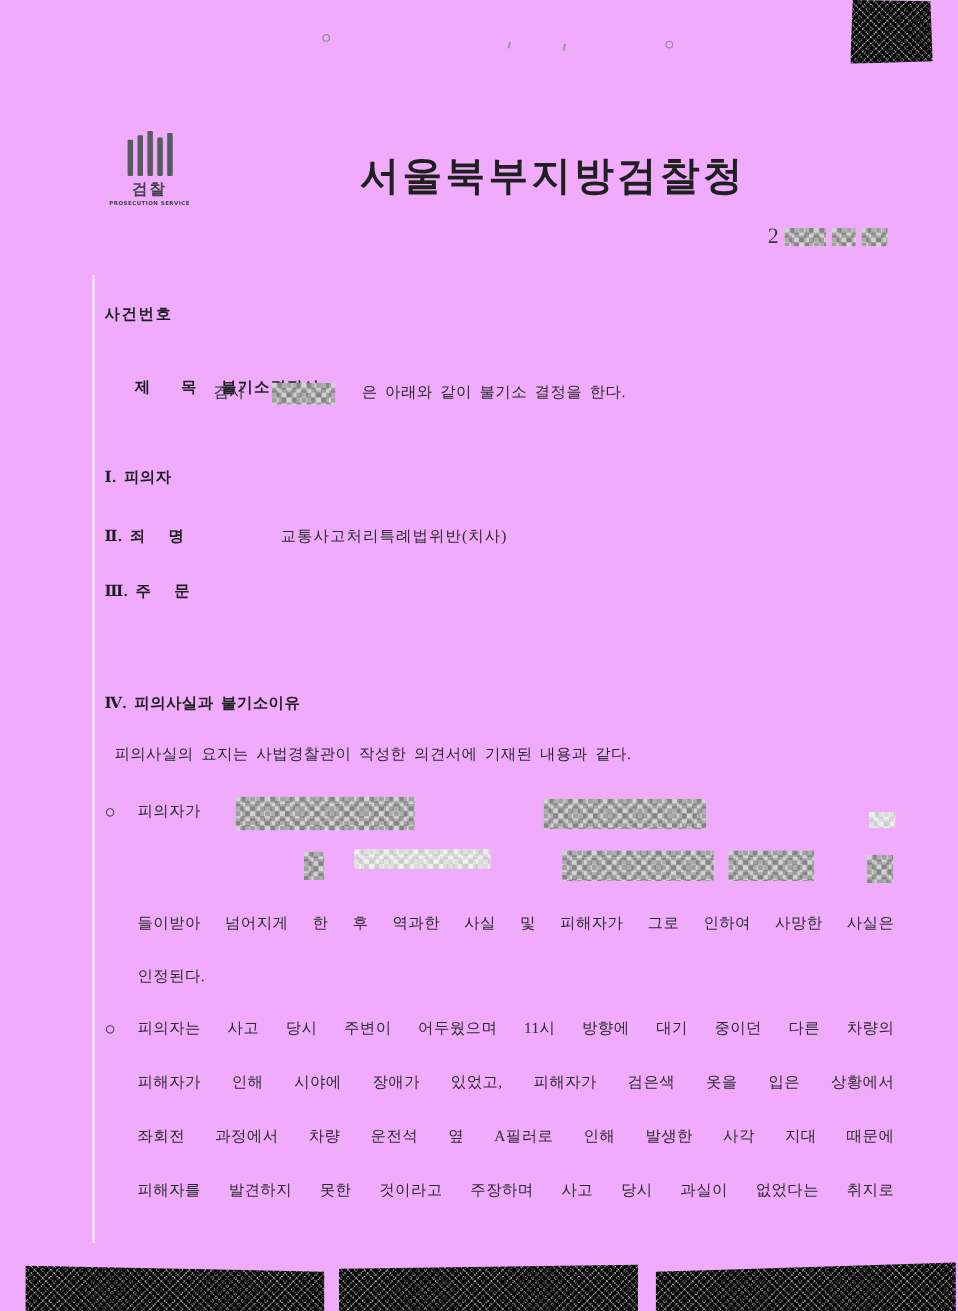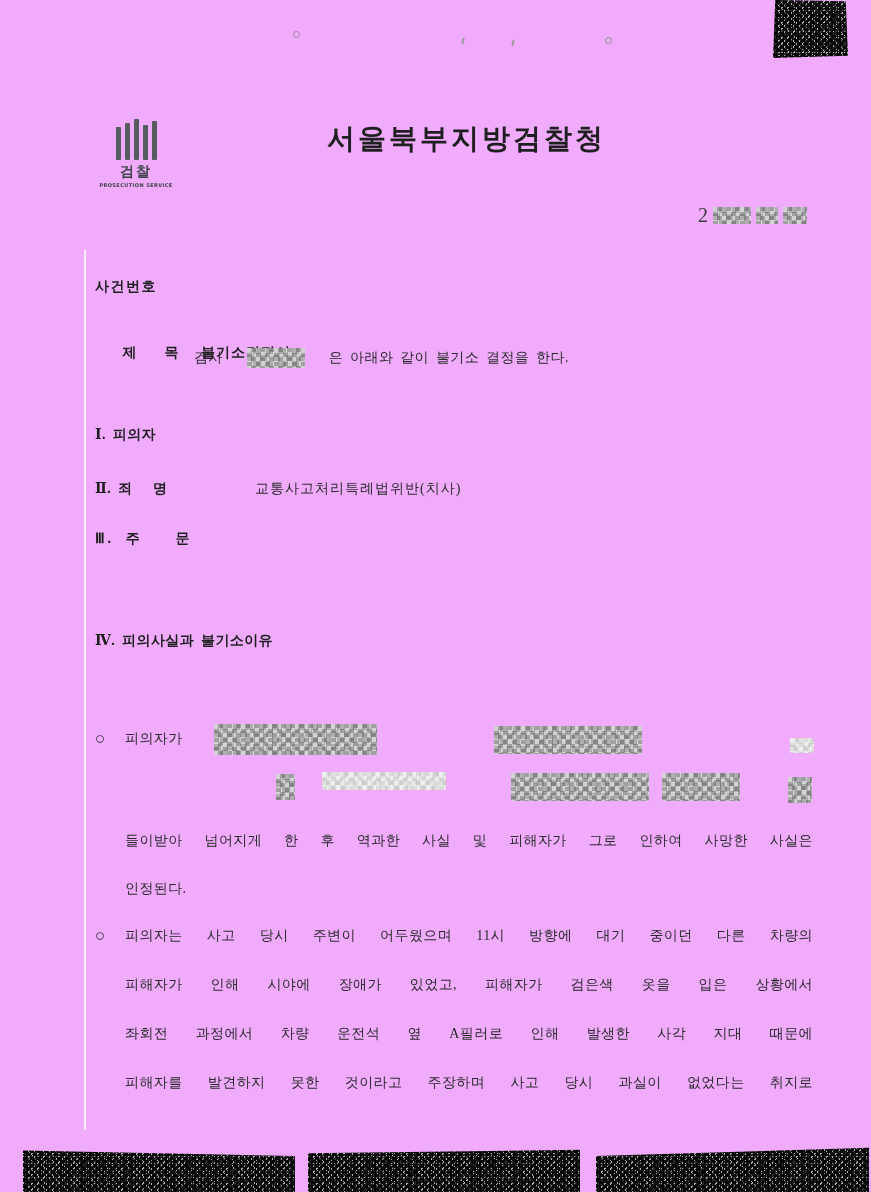--- a/index.html
+++ b/index.html
@@ -39,21 +39,21 @@
   
   .logo { left:96px; top:118px; width:80px; text-align:center; }
   .logo-bars { display:flex; justify-content:center; align-items:flex-end; gap:4px; height:42px; }
   .logo-bars i { display:block; width:5px; background:#565b5e; border-radius:1px; }
   .logo-kr { font-size:14px; font-weight:700; letter-spacing:2px; color:#3e4346; margin-top:3px;
              font-family:"DejaVu Sans",sans-serif; }
   .logo-en { font-size:5px; font-weight:700; letter-spacing:.4px; color:#3e4346; margin-top:1px;
              font-family:"DejaVu Sans",sans-serif; white-space:nowrap; }
 
   
-  .title { left:327px; top:120px; font-size:28px; font-weight:700; letter-spacing:3px; color:#1f1f1f; white-space:pre; }
+  .title { left:327px; top:136px; font-size:36px; font-weight:700; letter-spacing:3px; color:#1f1f1f; white-space:pre; }
   .dateline { left:698px; top:204px; display:flex; align-items:center; gap:5px; font-size:20px; color:#3a3a3a; }
   .dateline .mzd { position:static; height:17px; }
 
   .tl { position:absolute; font-size:14px; line-height:30px; letter-spacing:.4px; white-space:pre; word-spacing:3px; }
   .bold { font-weight:700; color:#1e1e1e; }
   .just { width:688px; text-align:justify; text-align-last:justify; word-break:keep-all; white-space:normal; }
   .marker { font-size:17px; }
 
   .inlinerow { display:flex; align-items:center; gap:24px; }
   .inlinerow .mzn { position:static; width:58px; height:20px; }
@@ -106,23 +106,24 @@
     <span>검사</span>
     <span class="mz mzn"></span>
     <span>은 아래와 같이 불기소 결정을 한다.</span>
   </div>
 
   <div class="tl bold" style="left:95px; top:420px;">Ⅰ. 피의자</div>
 
   <div class="tl bold" style="left:95px; top:474px;">Ⅱ. 죄   명</div>
   <div class="tl" style="left:255px; top:474px; letter-spacing:1px;">교통사고처리특례법위반(치사)</div>
 
-  <div class="tl bold" style="left:95px; top:524px;font-family:Liberation Mono, monospace;">Ⅲ. 주   문</div>
+  <div class="tl bold" style="left:95px; top:524px;">Ⅲ. 주   문</div>
 
   <div class="tl bold" style="left:95px; top:626px;">Ⅳ. 피의사실과 불기소이유</div>
+  <div class="tl" style="left:104px; top:672px;">피의사실의 요지는 사법경찰관이 작성한 의견서에 기재된 내용과 같다.</div>
 
   <div class="tl marker" style="left:95px; top:724px;">○</div>
   <div class="tl" style="left:125px; top:724px;">피의자가</div>
 
   <div class="mz" style="left:214px; top:724px; width:163px; height:31px;"></div>
   <div class="mz" style="left:494px; top:726px; width:148px; height:28px;"></div>
   <div class="mz mz-faint" style="left:790px; top:738px; width:24px; height:15px;"></div>
 
   <div class="mz" style="left:276px; top:774px; width:19px; height:26px;"></div>
   <div class="mz mz-faint" style="left:322px; top:772px; width:124px; height:18px;"></div>

